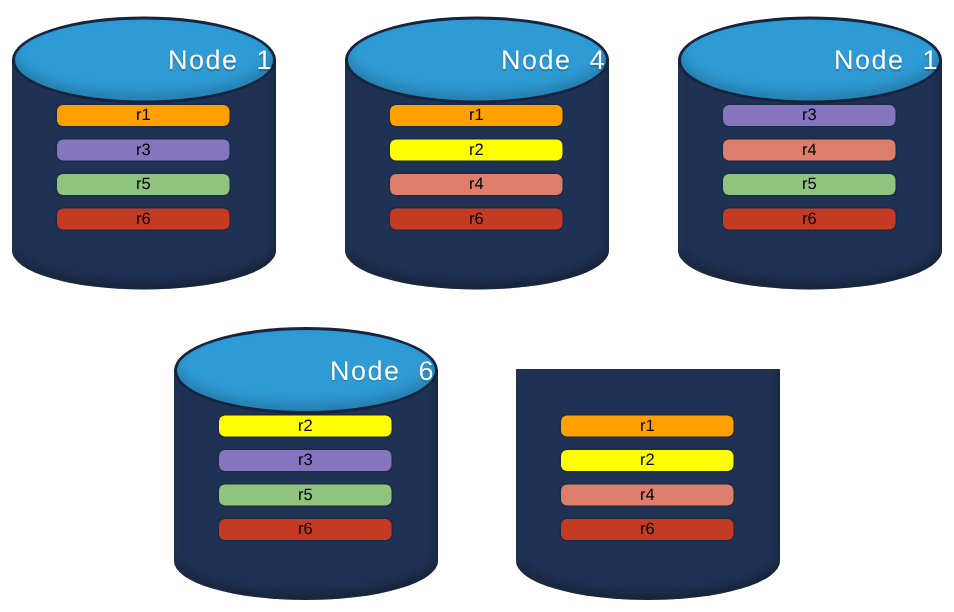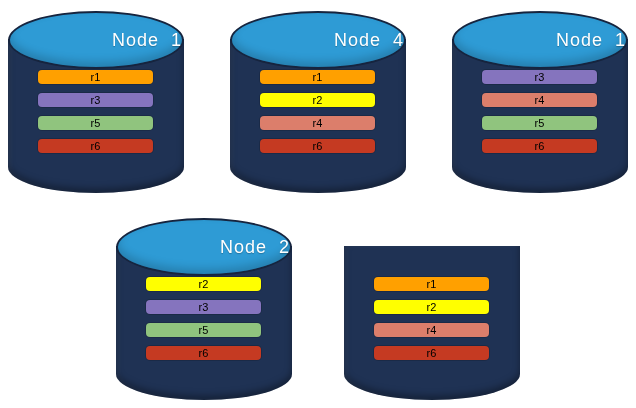--- a/index.html
+++ b/index.html
@@ -124,21 +124,21 @@
           <div class="bar" style="background: rgb(220, 126, 107);">r4</div>
           <div class="bar" style="background: rgb(144, 196, 126);">r5</div>
           <div class="bar" style="background: rgb(197, 58, 34);">r6</div>
         </div>
   </div>
     </div>
   <div class="row row-2">
       <div class="node">
     <div class="cyl-body"></div>
     <div class="cyl-top">
-      <span class="node-title">Node  2</span>
+      <span class="node-title">Node  6</span>
     </div>
     <div class="replica-list">
           <div class="bar" style="background: rgb(255, 255, 0);">r2</div>
           <div class="bar" style="background: rgb(133, 116, 190);">r3</div>
           <div class="bar" style="background: rgb(144, 196, 126);">r5</div>
           <div class="bar" style="background: rgb(197, 58, 34);">r6</div>
         </div>
   </div>
       <div class="node">
     <div class="cyl-body"></div>

